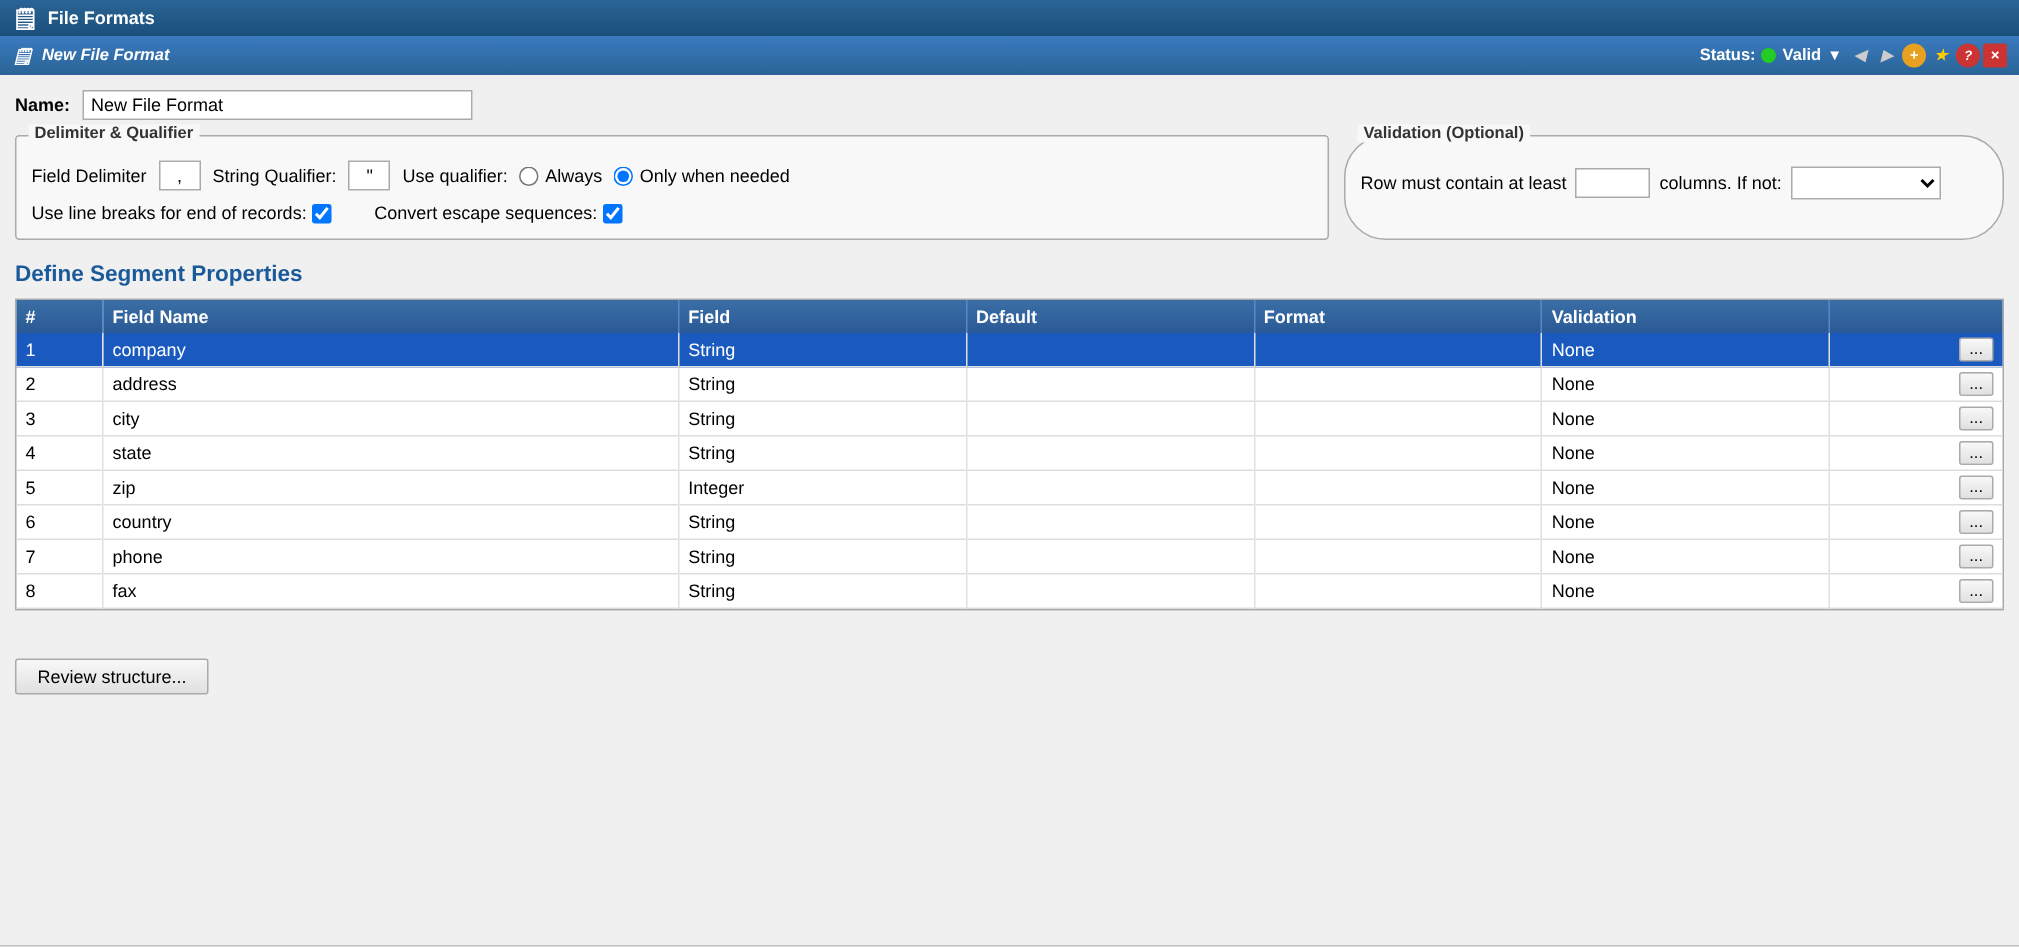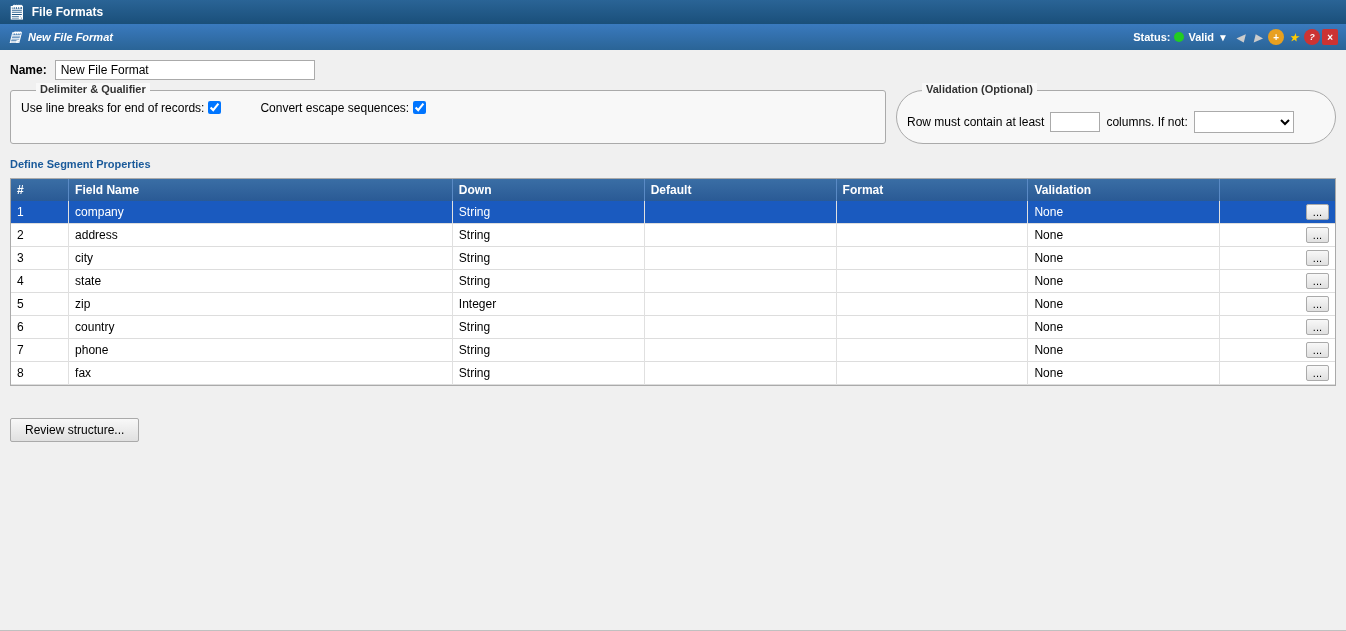--- a/index.html
+++ b/index.html
@@ -48,47 +48,47 @@
     .group-box {
       border: 1px solid #aaa;
       border-radius: 3px;
       padding: 10px;
       position: relative;
       background: #f8f8f8;
     }
     .group-box legend, .group-title {
       position: absolute;
       top: -8px;
-      left: 25px;
+      left: 8px;
       background: #f8f8f8;
       padding: 0 4px;
       font-size: 11px;
       font-weight: bold;
       color: #333;
     }
 
     .delimiter-box { flex: 1; }
     .validation-box { width: 440px; border-radius: 28px; }
 
     .delimiter-row1 { display: flex; align-items: center; gap: 8px; margin-top: 6px; margin-bottom: 8px; }
     .delimiter-row2 { display: flex; align-items: center; gap: 8px; }
 
     .small-input { border: 1px solid #aaa; width: 28px; height: 20px; padding: 1px 3px; font-size: 12px; background: white; text-align: center; }
     .qualifier-input { border: 1px solid #aaa; width: 28px; height: 20px; padding: 1px 3px; font-size: 12px; background: white; text-align: center; }
 
     .radio-group { display: flex; align-items: center; gap: 4px; }
     .radio-label { font-size: 12px; }
 
-    .checkbox-row { display: flex; align-items: flex-start; gap: 4px; }
+    .checkbox-row { display: flex; align-items: flex-end; gap: 4px; }
 
     .validation-inner { margin-top: 10px; display: flex; align-items: center; gap: 6px; font-size: 12px; }
     .val-input { border: 1px solid #aaa; width: 50px; height: 20px; padding: 1px 3px; font-size: 12px; background: white; }
     .val-select { border: 1px solid #aaa; width: 100px; height: 22px; font-size: 12px; background: white; }
 
-    .section-title { color: #1a5a9a; font-size: 11px; font-weight: bold; margin-bottom: 8px; }
+    .section-title { color: #1a5a9a; font-size: 15px; font-weight: bold; margin-bottom: 8px; }
 
     .toolbar-row { display: flex; align-items: center; justify-content: space-between; margin-bottom: 8px; }
     .toolbar-left { display: flex; gap: 4px; }
     .toolbar-right { display: flex; gap: 4px; }
 
     .btn {
       border: 1px solid #aaa;
       background: linear-gradient(to bottom, #f8f8f8, #e0e0e0);
       padding: 3px 14px;
       font-size: 12px;
@@ -169,26 +169,41 @@
   <div class="name-row">
     <label>Name:</label>
     <input class="name-input" type="text" value="New File Format" style="">
   </div>
 
   
   <div class="panels-row">
 
     <div class="group-box delimiter-box">
       <span class="group-title">Delimiter &amp; Qualifier</span>
+      <div class="delimiter-row1">
+        <span>Field Delimiter</span>
+        <input class="small-input" type="text" value="," style="">
+        <span>String Qualifier:</span>
+        <input class="qualifier-input" type="text" value="&quot;" style="">
+        <span>Use qualifier:</span>
+        <div class="radio-group">
+          <input type="radio" name="qualifier" style="">
+          <span class="radio-label">Always</span>
+        </div>
+        <div class="radio-group">
+          <input type="radio" name="qualifier" checked="" style="">
+          <span class="radio-label">Only when needed</span>
+        </div>
+      </div>
       <div class="delimiter-row2">
         <div class="checkbox-row">
           <span>Use line breaks for end of records:</span>
           <input type="checkbox" checked="" style="">
         </div>
-        <div class="checkbox-row" style="margin-left:31px;">
+        <div class="checkbox-row" style="margin-left:20px;">
           <span>Convert escape sequences:</span>
           <input type="checkbox" checked="" style="">
         </div>
       </div>
     </div>
 
     <div class="group-box validation-box">
       <span class="group-title">Validation (Optional)</span>
       <div class="validation-inner">
         <span>Row must contain at least</span>
@@ -207,21 +222,21 @@
 
   
 
   
   <div class="table-container">
     <table>
       <thead>
         <tr>
           <th class="col-num">#</th>
           <th class="col-name">Field Name</th>
-          <th class="col-type">Down</th>
+          <th class="col-type">Field</th>
           <th class="col-default">Default</th>
           <th class="col-format">Format</th>
           <th class="col-validation">Validation</th>
           <th class="col-action"></th>
         </tr>
       </thead>
       <tbody id="table-body">
       <tr class="selected">
             <td class="col-num">1</td>
             <td class="col-name">company</td>

